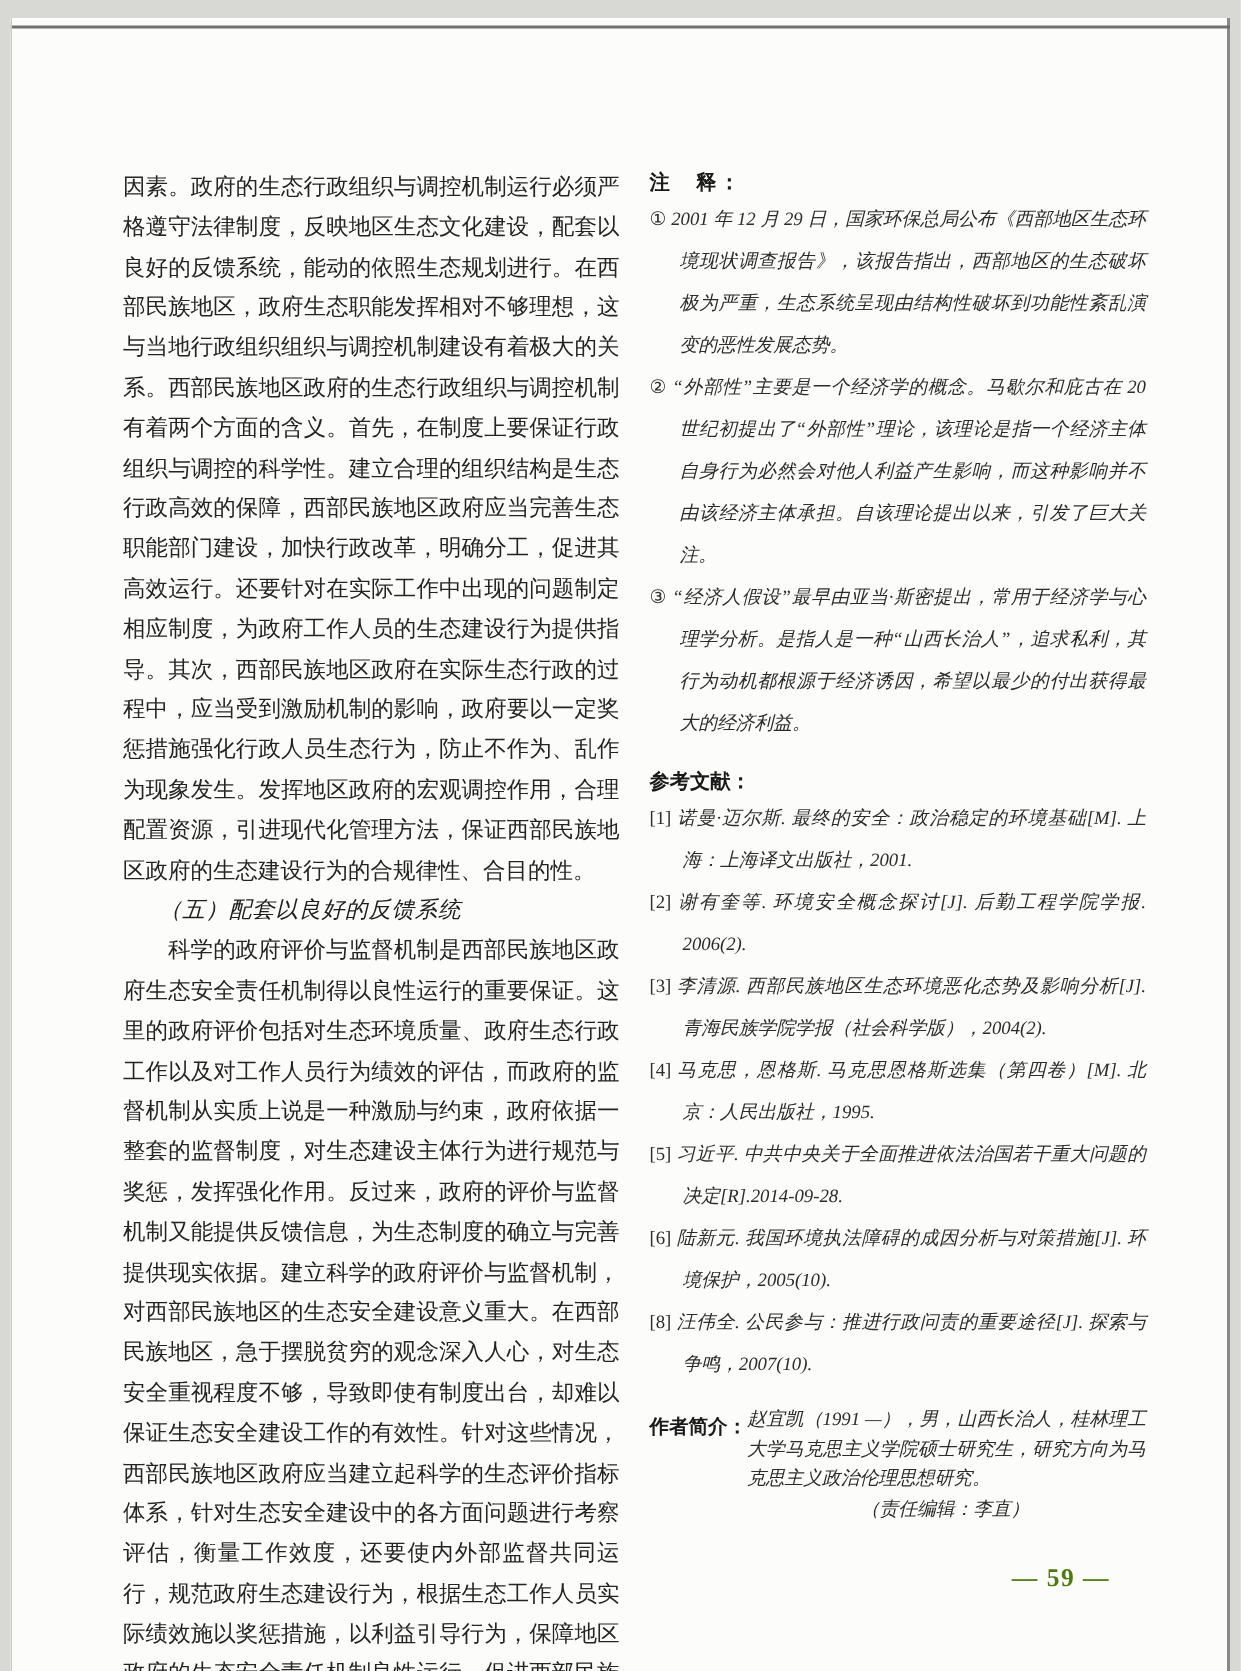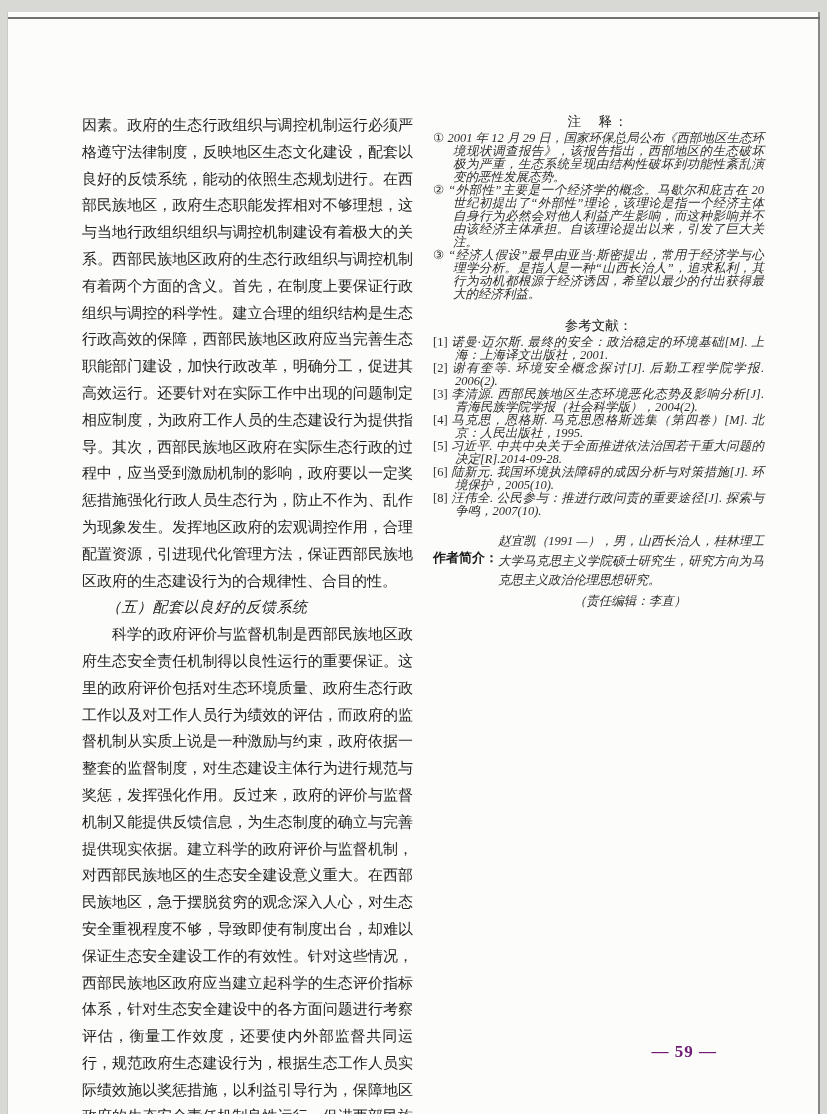--- a/index.html
+++ b/index.html
@@ -19,34 +19,34 @@
   .col{width:331px;}
 
   
   .col-left{font-size:15px;line-height:26.8px;text-align:justify;color:#242424;}
   .col-left p{margin:0;}
   .para-indent{text-indent:2em;}
   .section-heading{font-style:italic;text-indent:1.6em;color:#1e1e1e;letter-spacing:.5px;}
 
   
   .col-right{font-size:12.5px;color:#2c2c2c;}
-  .block-heading{font-weight:normal;font-style:normal;font-size:13.5px;line-height:20px;margin:0;color:#1a1a1a;text-align:center;}
+  .block-heading{font-weight:bold;font-style:normal;font-size:13.5px;line-height:20px;margin:0;color:#1a1a1a;}
   .notes-heading{letter-spacing:2px;}
-  .note,.ref{font-style:italic;line-height:13px;text-align:justify;margin:0;}
+  .note,.ref{font-style:italic;line-height:28px;text-align:justify;margin:0;}
   .note{padding-left:20px;text-indent:-20px;}
   .ref{padding-left:22px;text-indent:-22px;}
   .refs-block{margin-top:15px;}
   .marker{font-style:normal;}
 
   .bio{position:relative;margin-top:14px;padding-left:65px;font-style:italic;line-height:19.5px;}
-  .bio-label{position:absolute;left:0;top:16px;font-weight:bold;font-style:normal;font-size:13px;color:#1a1a1a;}
+  .bio-label{position:absolute;left:0;top:4px;font-weight:bold;font-style:normal;font-size:13px;color:#1a1a1a;}
   .bio-entry{text-align:justify;margin:0;}
   .editor{margin:0;margin-top:1px;text-align:center;padding-right:2px;}
 
-  .page-number{position:absolute;right:103px;bottom:64px;font-weight:bold;font-size:17px;color:#701a75;letter-spacing:1px;}
+  .page-number{position:absolute;right:80px;bottom:64px;font-weight:bold;font-size:17px;color:#4d7c0f;letter-spacing:1px;}
 </style>
 </head>
 <body>
 
 <div class="page">
   <div class="edge-top"></div>
   <div class="edge-right"></div>
   <div class="edge-bottom"></div>
   <div class="edge-left"></div>
 

